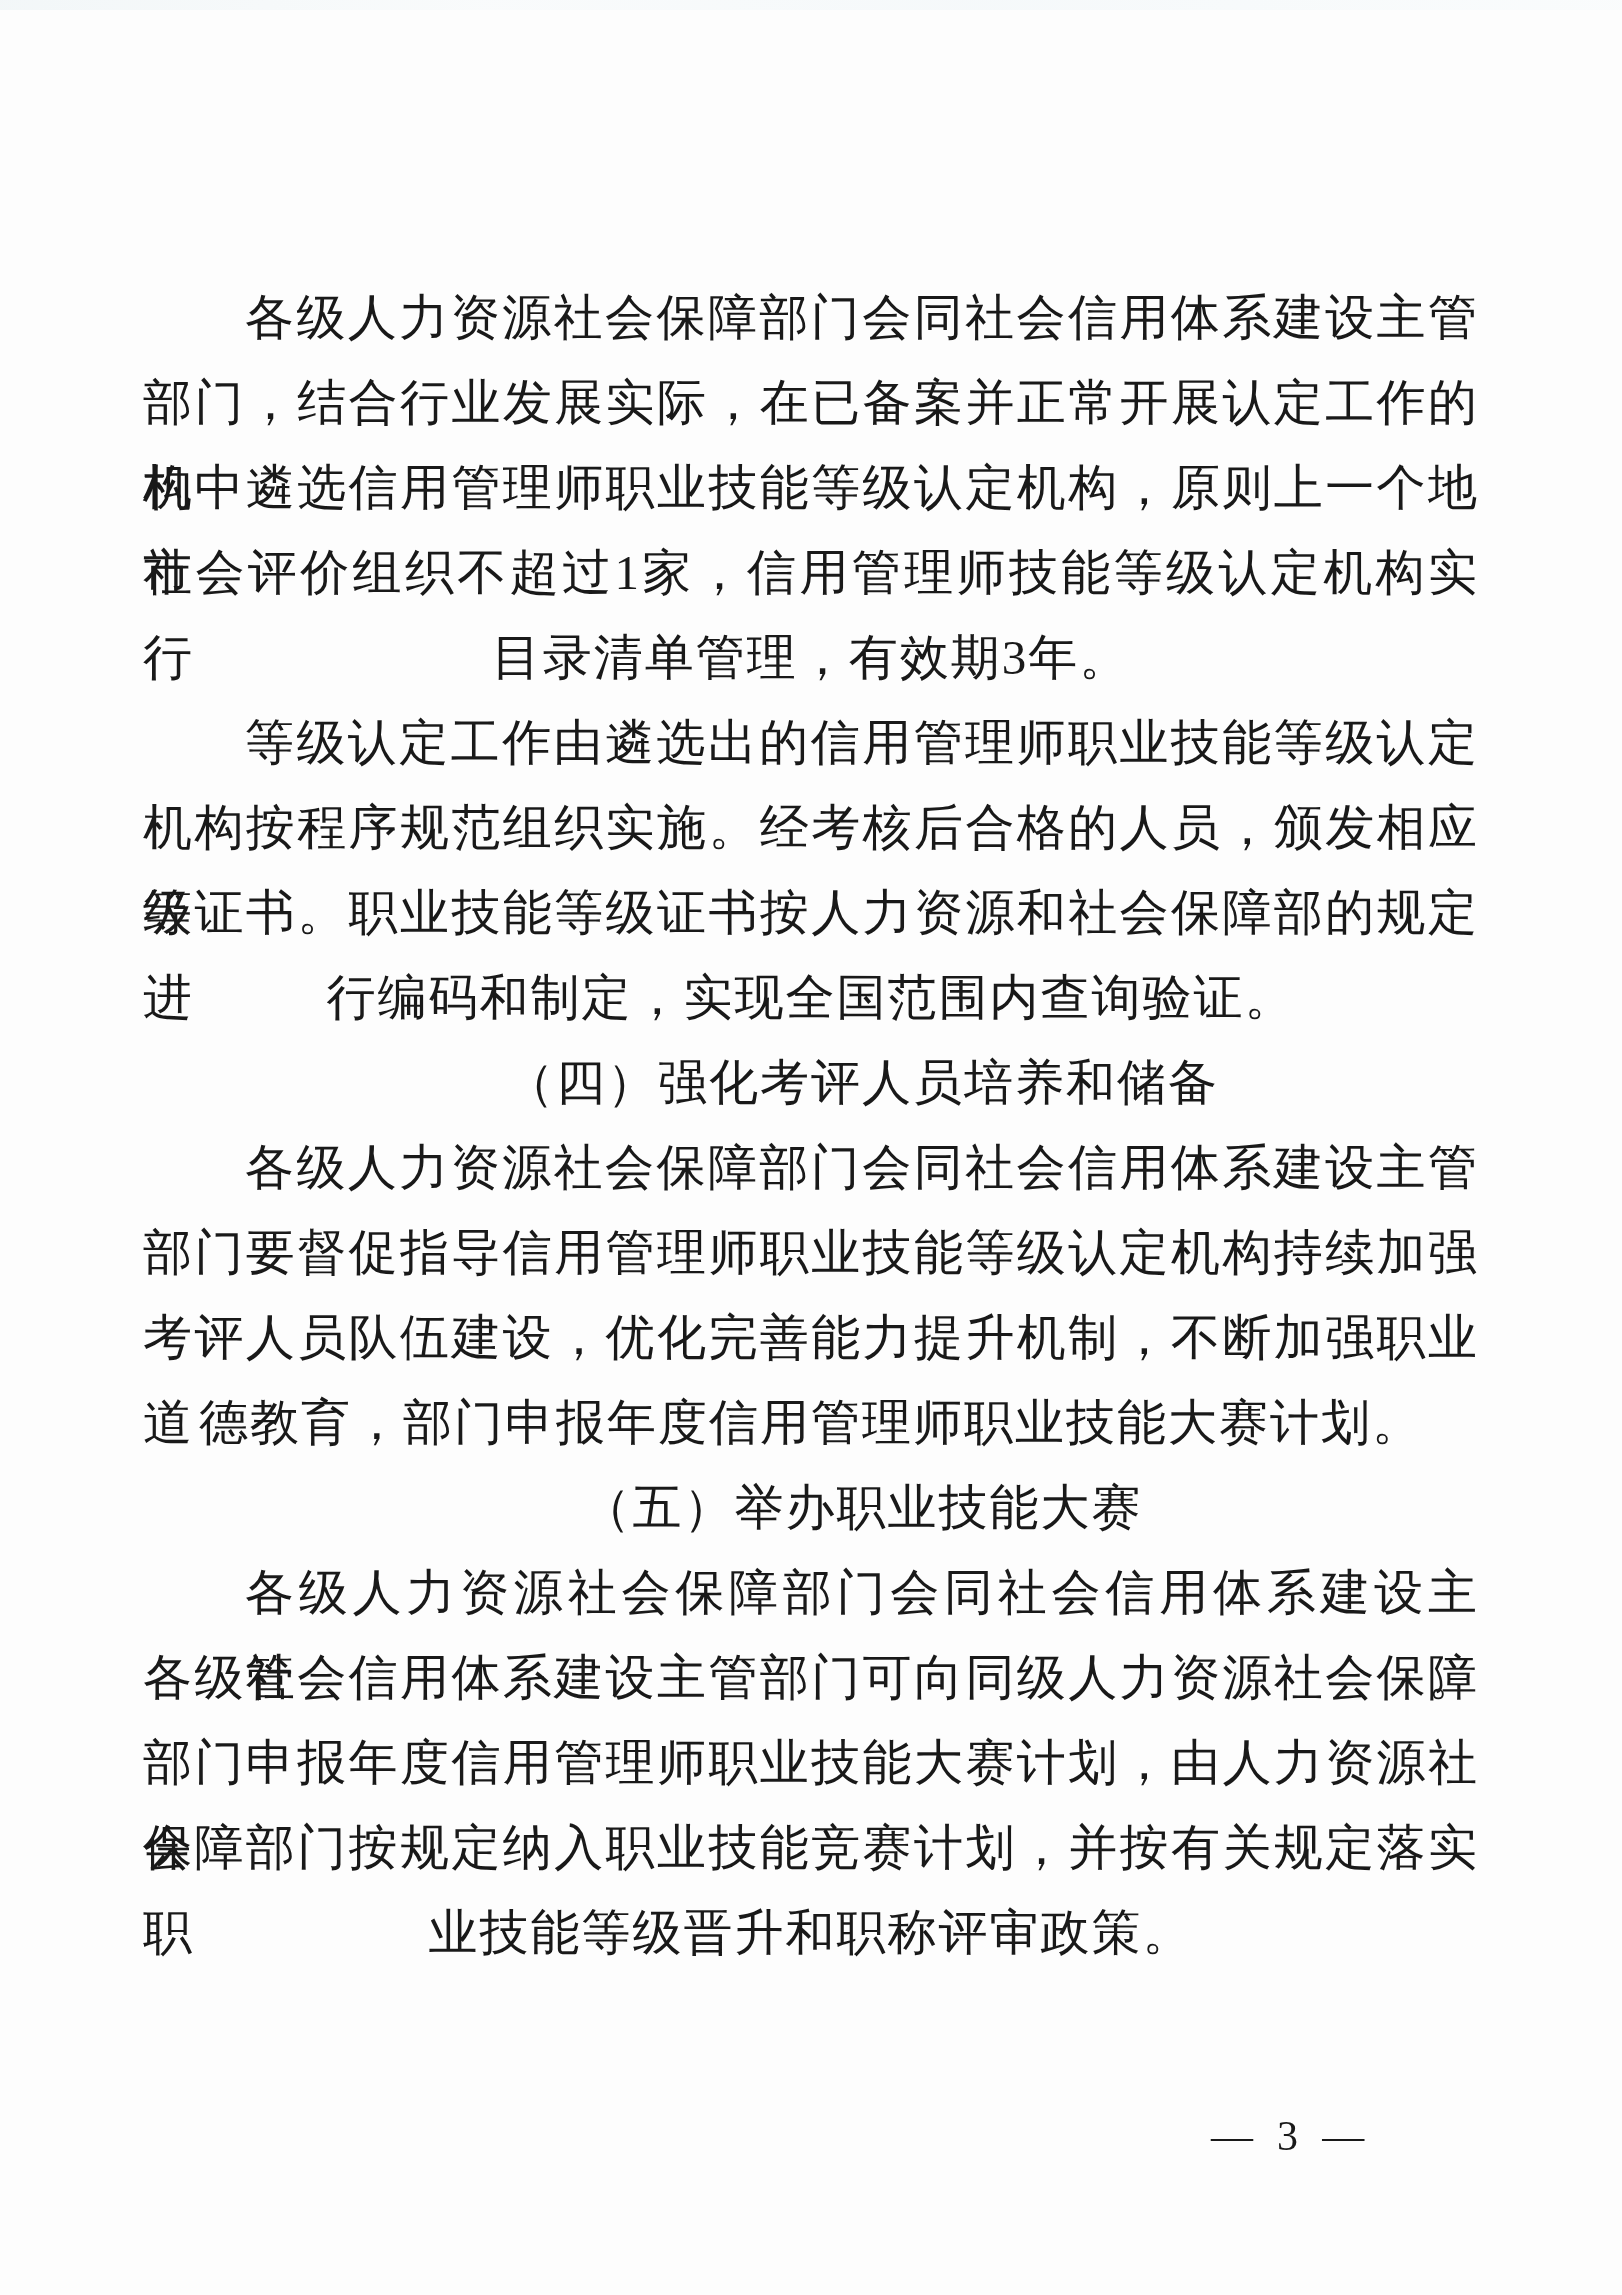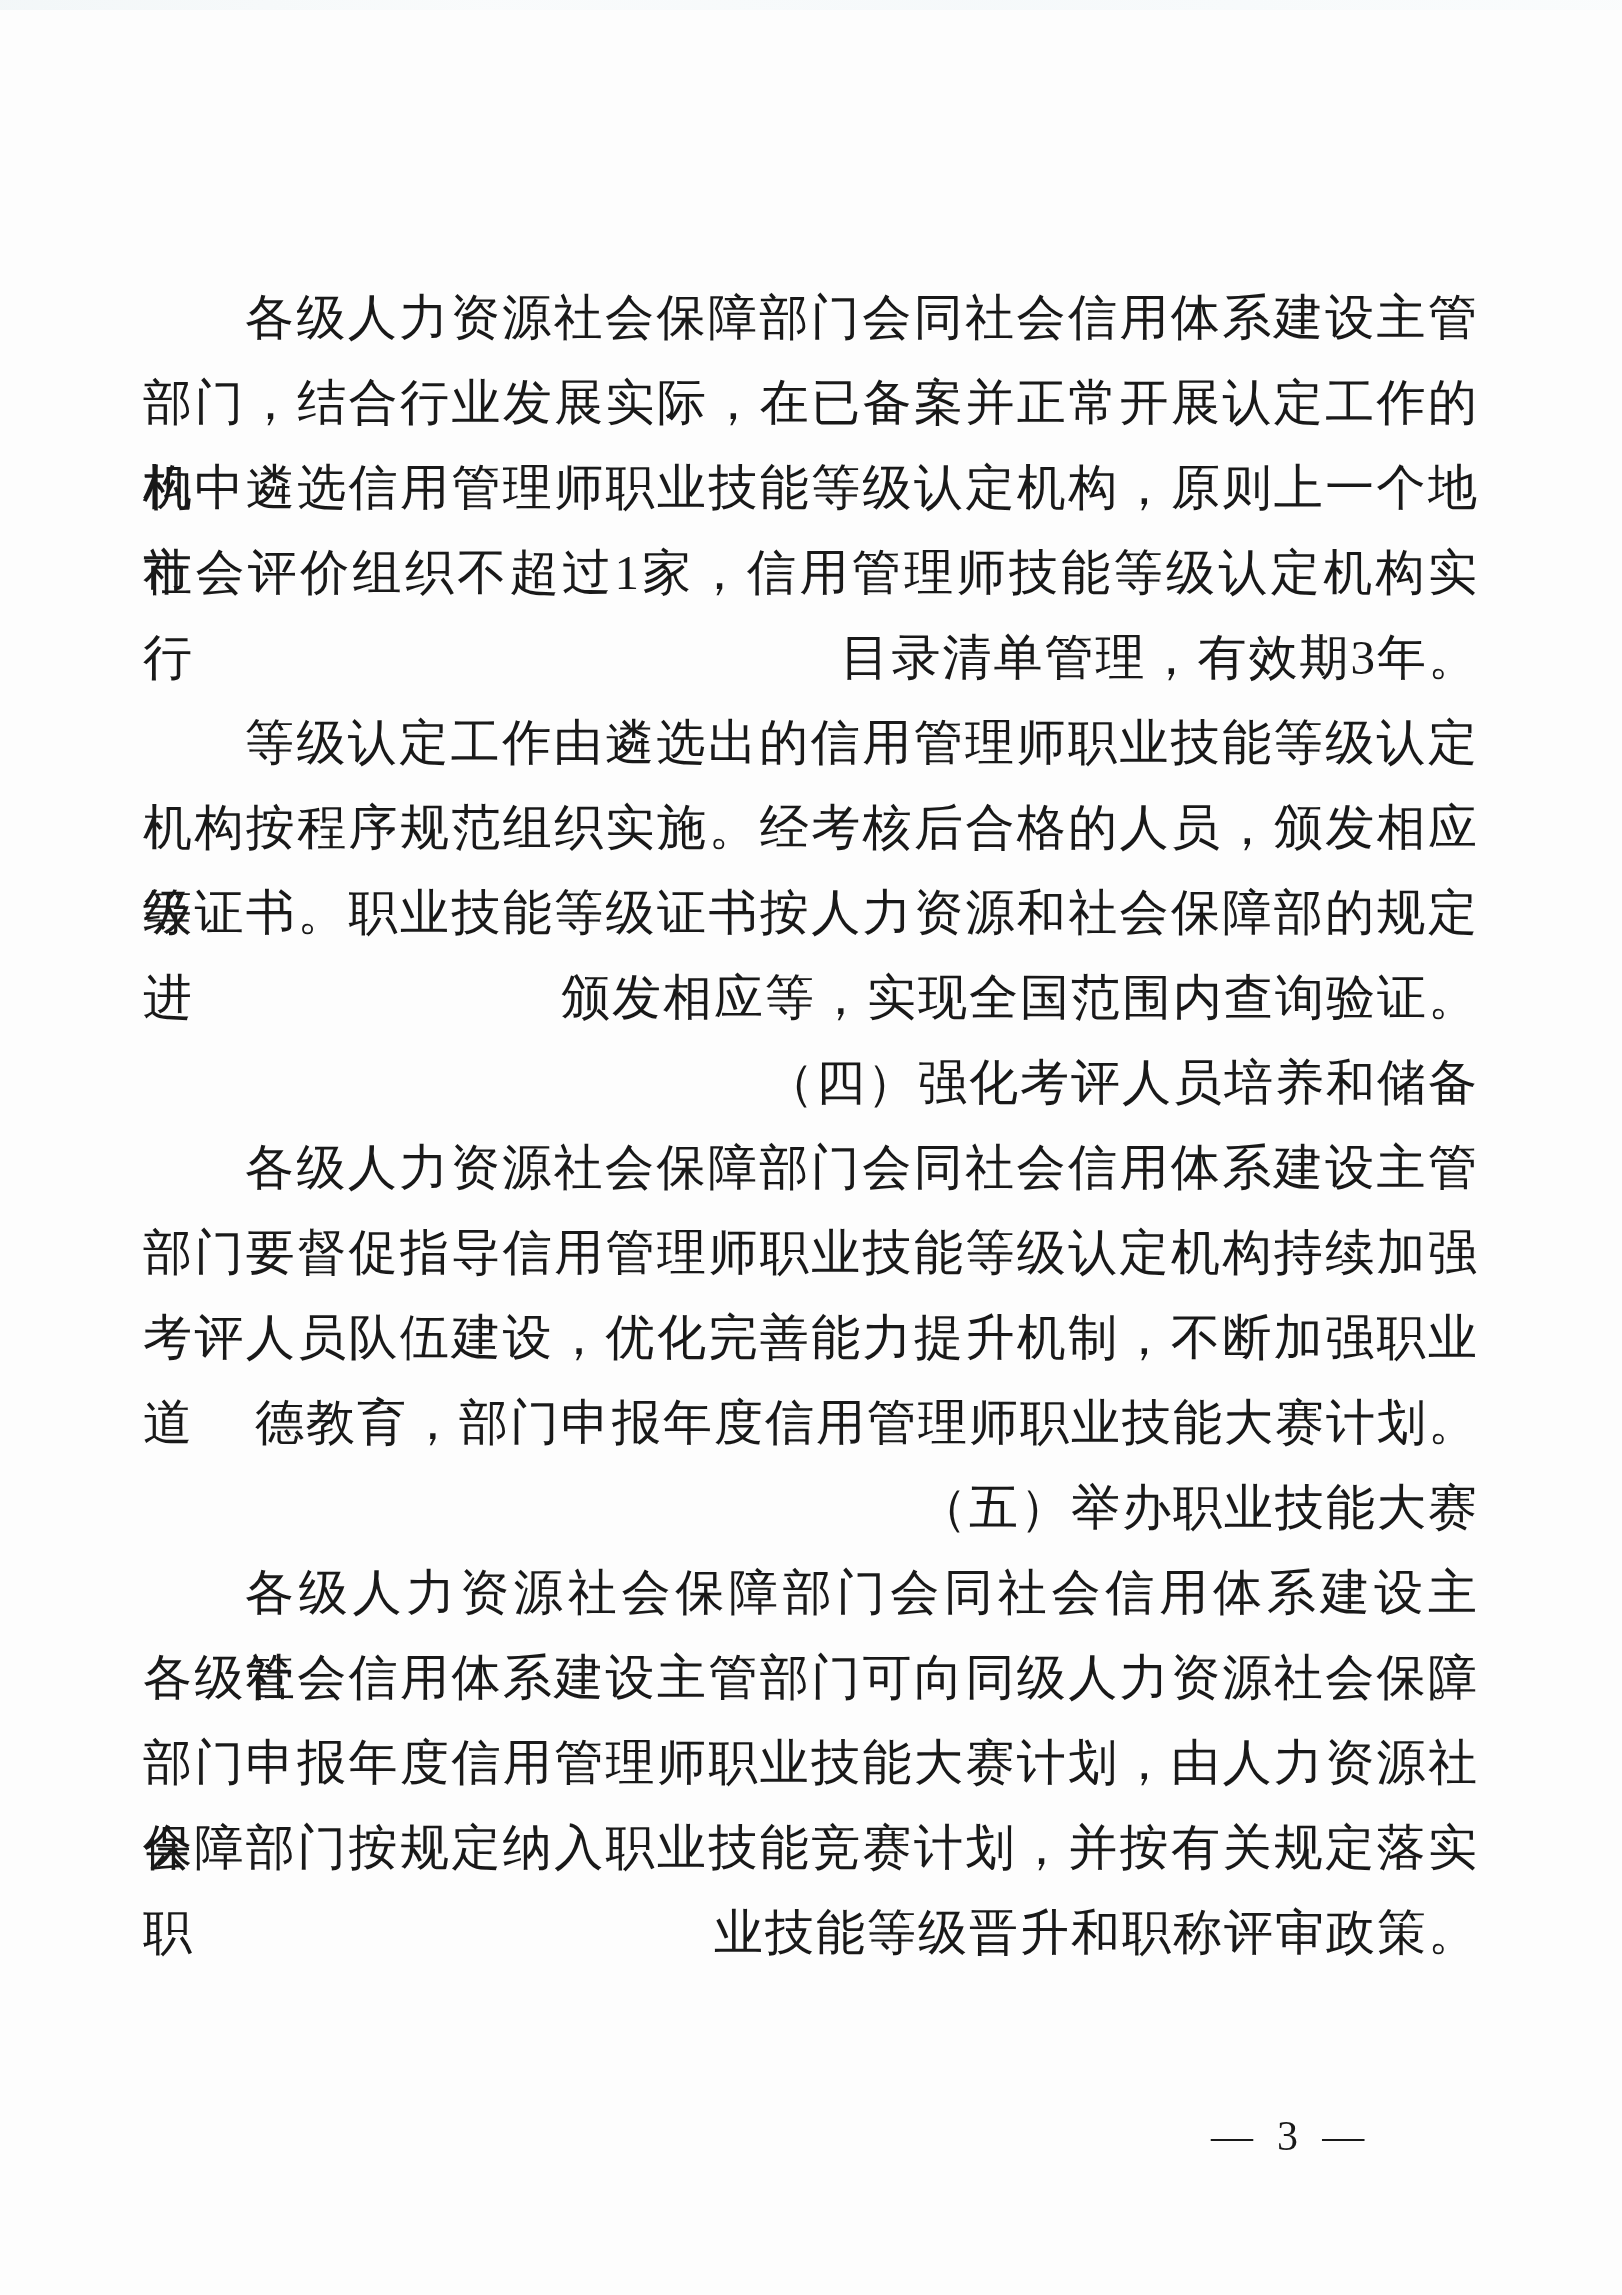--- a/index.html
+++ b/index.html
@@ -36,21 +36,21 @@
     top: 275px;
     width: 1336px;
   }
   .line {
     font-size: 49px;
     line-height: 85px;
     height: 85px;
     color: #191919;
     font-weight: 500;
     letter-spacing: 2px;
-    text-align: right;
+    text-align: center;
     overflow: visible;
   }
   .line.indent {
     padding-left: 102px;
   }
   .line.justify {
     text-align: justify;
     text-align-last: justify;
     text-justify: inter-character;
   }
@@ -73,21 +73,21 @@
   <div class="scan-artifact-top"></div>
   <div class="textblock" id="textblock">
       <div class="line indent justify">各级人力资源社会保障部门会同社会信用体系建设主管</div>
       <div class="line justify">部门，结合行业发展实际，在已备案并正常开展认定工作的机</div>
       <div class="line justify">构中遴选信用管理师职业技能等级认定机构，原则上一个地市</div>
       <div class="line justify">社会评价组织不超过1家，信用管理师技能等级认定机构实行</div>
       <div class="line">目录清单管理，有效期3年。</div>
       <div class="line indent justify">等级认定工作由遴选出的信用管理师职业技能等级认定</div>
       <div class="line justify">机构按程序规范组织实施。经考核后合格的人员，颁发相应等</div>
       <div class="line justify">级证书。职业技能等级证书按人力资源和社会保障部的规定进</div>
-      <div class="line">颁发相应等，实现全国范围内查询验证。</div>
+      <div class="line">行编码和制定，实现全国范围内查询验证。</div>
       <div class="line indent">（四）强化考评人员培养和储备</div>
       <div class="line indent justify">各级人力资源社会保障部门会同社会信用体系建设主管</div>
       <div class="line justify">部门要督促指导信用管理师职业技能等级认定机构持续加强</div>
       <div class="line justify">考评人员队伍建设，优化完善能力提升机制，不断加强职业道</div>
       <div class="line">德教育，部门申报年度信用管理师职业技能大赛计划。</div>
       <div class="line indent">（五）举办职业技能大赛</div>
       <div class="line indent justify">各级人力资源社会保障部门会同社会信用体系建设主管。</div>
       <div class="line justify">各级社会信用体系建设主管部门可向同级人力资源社会保障</div>
       <div class="line justify">部门申报年度信用管理师职业技能大赛计划，由人力资源社会</div>
       <div class="line justify">保障部门按规定纳入职业技能竞赛计划，并按有关规定落实职</div>

